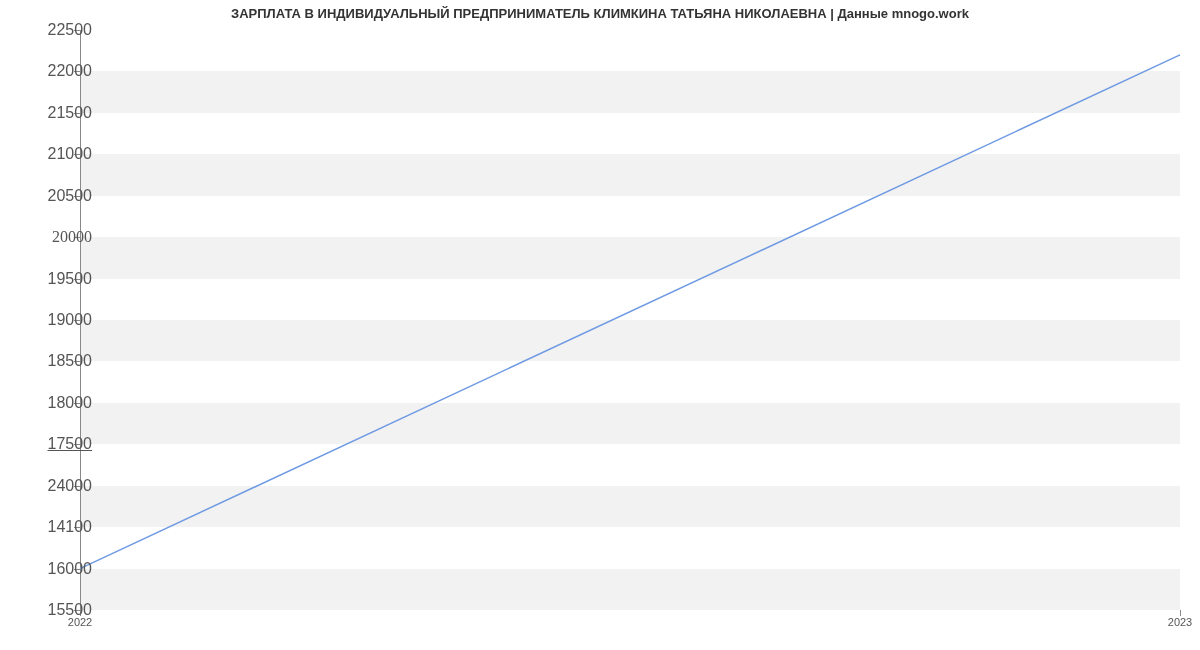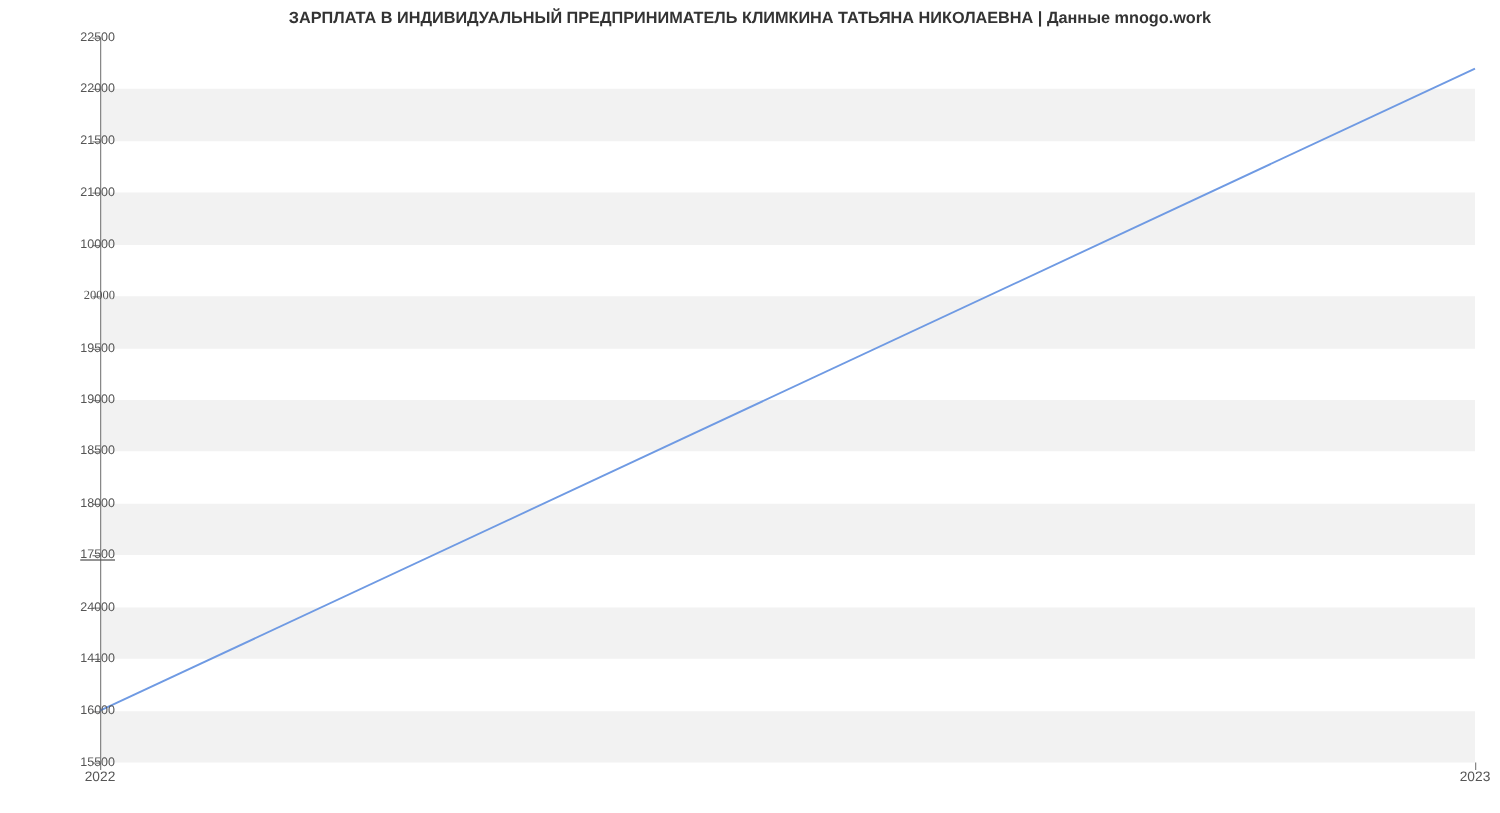--- a/index.html
+++ b/index.html
@@ -48,21 +48,21 @@
   .tick-y {
     position: absolute;
     left: -6px;
     width: 6px;
     height: 1px;
     background: #888;
   }
   .ylabel {
     position: absolute;
     right: 1108px;
-    font-size: 10px;
+    font-size: 16px;
     color: #555;
     transform: translateY(-50%);
     text-align: right;
     width: 50px;
   }
   .xlabel {
     position: absolute;
     top: 586px;
     font-size: 11px;
     color: #555;
@@ -122,20 +122,20 @@
 <div class="ylabel" style="top: 610px;">15500</div>
     <div class="ylabel" style="top: 568.571px;">16000</div>
     <div class="ylabel" style="top: 527.143px;">14100</div>
     <div class="ylabel" style="top: 485.714px;">24000</div>
     <div class="ylabel" style="top: 444.286px; text-decoration: underline;">17500</div>
     <div class="ylabel" style="top: 402.857px;">18000</div>
     <div class="ylabel" style="top: 361.429px;">18500</div>
     <div class="ylabel" style="top: 320px;">19000</div>
     <div class="ylabel" style="top: 278.571px;">19500</div>
     <div class="ylabel" style="top: 237.143px; font-family: Liberation Serif, serif;">20000</div>
-    <div class="ylabel" style="top: 195.714px;">10000</div>
+    <div class="ylabel" style="top: 195.714px;">20500</div>
     <div class="ylabel" style="top: 154.286px;">21000</div>
     <div class="ylabel" style="top: 112.857px;">21500</div>
     <div class="ylabel" style="top: 71.4286px;">22000</div>
     <div class="ylabel" style="top: 30px;">22500</div>
     <div class="xlabel" style="left: 80px; top: 616px;">2022</div>
     <div class="xlabel" style="left: 1180px; top: 616px;">2023</div>
   </div>
 
 </body></html>

